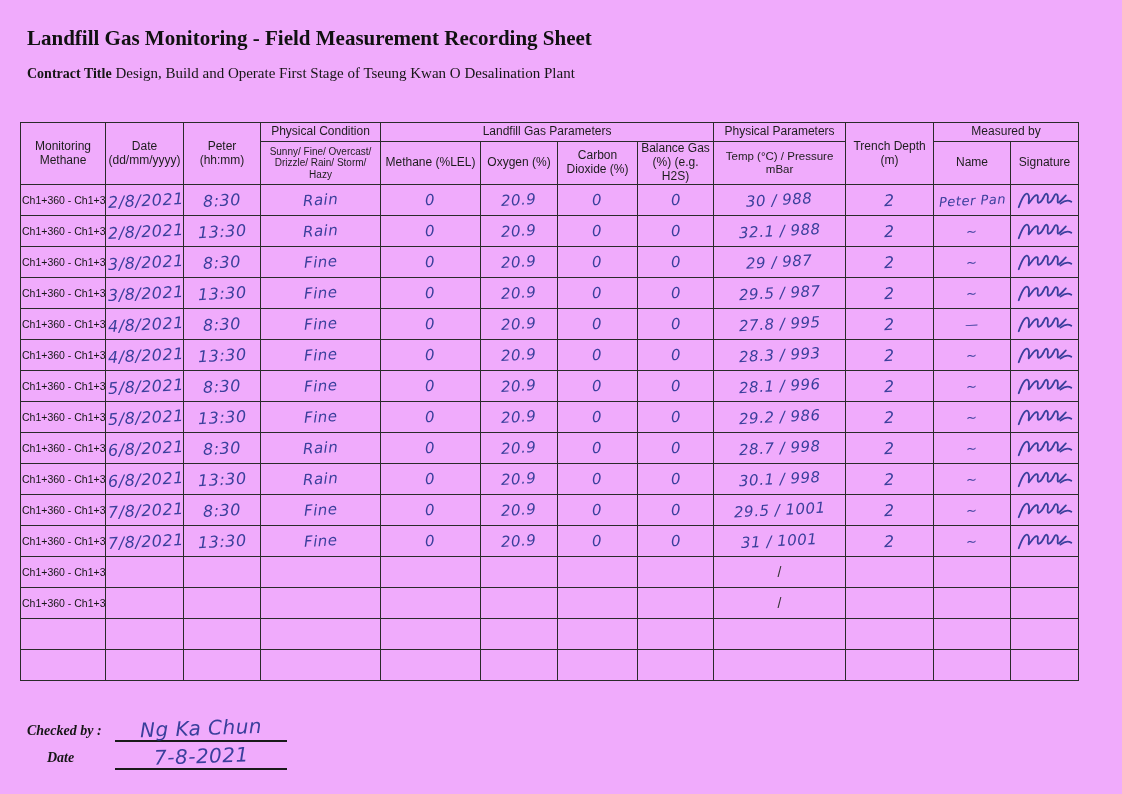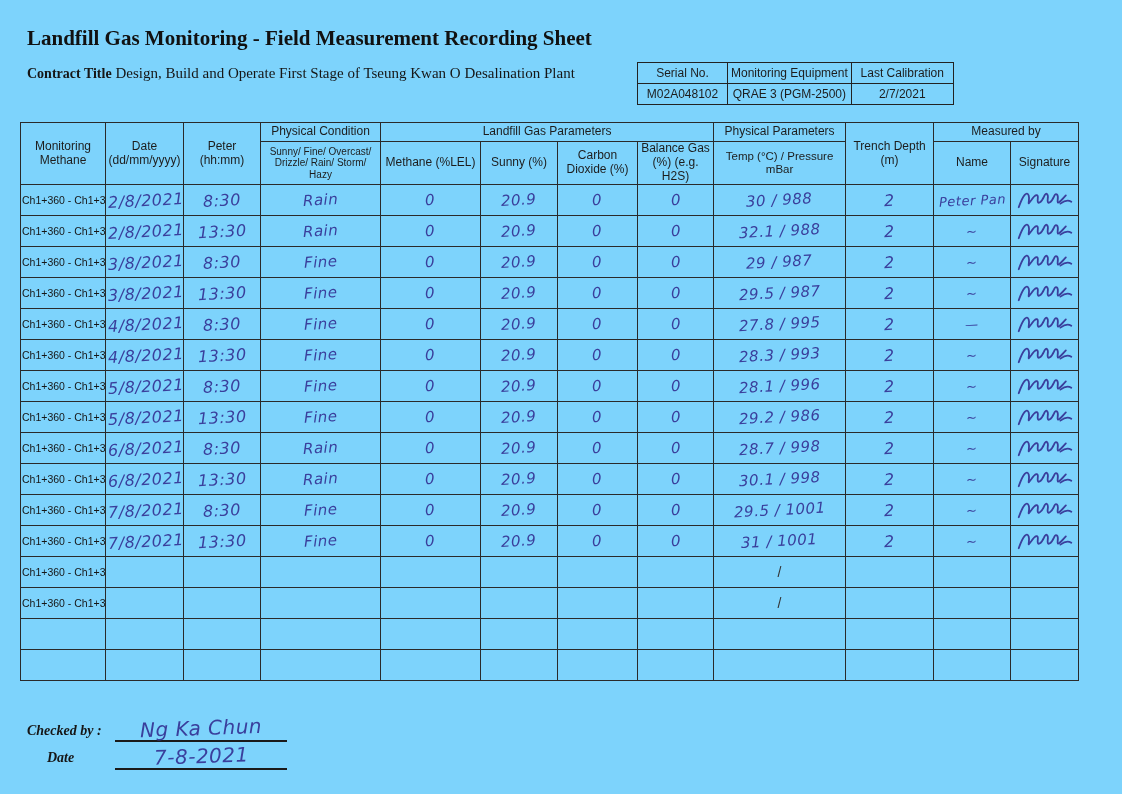--- a/index.html
+++ b/index.html
@@ -1,16 +1,16 @@
 <!DOCTYPE html>
 <html style="--ink: #3a3f9c;"><head>
 <meta charset="utf-8">
 <style>
   html,body{margin:0;padding:0;background:#e8e8e8;}
-  .page{position:relative;width:1122px;height:794px;background:#7dd3fc;overflow:hidden;
+  .page{position:relative;width:1122px;height:794px;background:#f0abfc;overflow:hidden;
         font-family:"Liberation Sans",sans-serif;color:#1d1d1d;}
   
   .doc-title{position:absolute;left:27px;top:26px;font-family:"Liberation Serif",serif;
              font-weight:bold;font-size:21px;color:#111;}
   .contract-block{position:absolute;left:27px;top:62px;font-family:"Liberation Serif",serif;
                   font-size:15px;line-height:22px;color:#161616;}
   .contract-block b{font-size:14px;}
   
   .equip{position:absolute;left:637px;top:62px;border-collapse:collapse;table-layout:fixed;}
   .equip td{border:1.8px solid #222;height:20px;text-align:center;font-size:12px;
@@ -42,39 +42,20 @@
 </head>
 <body>
 
 <div class="page">
 
   <div class="doc-title">Landfill Gas Monitoring - Field Measurement Recording Sheet</div>
   <div class="contract-block">
     <div><b>Contract Title</b> <span>Design, Build and Operate First Stage of Tseung Kwan O Desalination Plant</span></div>
   </div>
 
-  <table class="equip">
-    <colgroup>
-        <col style="width:90px">
-        <col style="width:122px">
-        <col style="width:102px">
-      </colgroup>
-    <tbody>
-        <tr>
-      <td>Serial No.</td>
-      <td>Monitoring Equipment</td>
-      <td>Last Calibration</td>
-    </tr>
-    <tr>
-      <td>M02A048102</td>
-      <td>QRAE 3 (PGM-2500)</td>
-      <td>2/7/2021</td>
-    </tr>
-  </tbody>
-    </table>
 
   <table class="main">
     <colgroup>
       <col style="width:85px">
         <col style="width:78px">
         <col style="width:77px">
         <col style="width:120px">
       <col style="width:100px">
         <col style="width:77px">
         <col style="width:80px">
@@ -91,21 +72,21 @@
         <th rowspan="2">Peter (hh:mm)</th>
         <th class="g">Physical Condition</th>
         <th class="g" colspan="4">Landfill Gas Parameters</th>
         <th class="g">Physical Parameters</th>
         <th rowspan="2">Trench Depth (m)</th>
         <th class="g" colspan="2">Measured by</th>
       </tr>
       <tr>
         <th class="sub th-small" style="font-size:10px">Sunny/ Fine/ Overcast/ Drizzle/ Rain/ Storm/ Hazy</th>
         <th class="sub th-small">Methane (%LEL)</th>
-        <th class="sub th-small">Sunny (%)</th>
+        <th class="sub th-small">Oxygen (%)</th>
         <th class="sub th-small">Carbon Dioxide (%)</th>
         <th class="sub th-small">Balance Gas (%) (e.g. H2S)</th>
         <th class="sub" style="font-size:11.5px">Temp (°C) / Pressure mBar</th>
         <th class="sub">Name</th>
         <th class="sub">Signature</th>
       </tr>
     </thead>
     <tbody>
         <tr>
       <td class="loc">Ch1+360 - Ch1+310</td>

